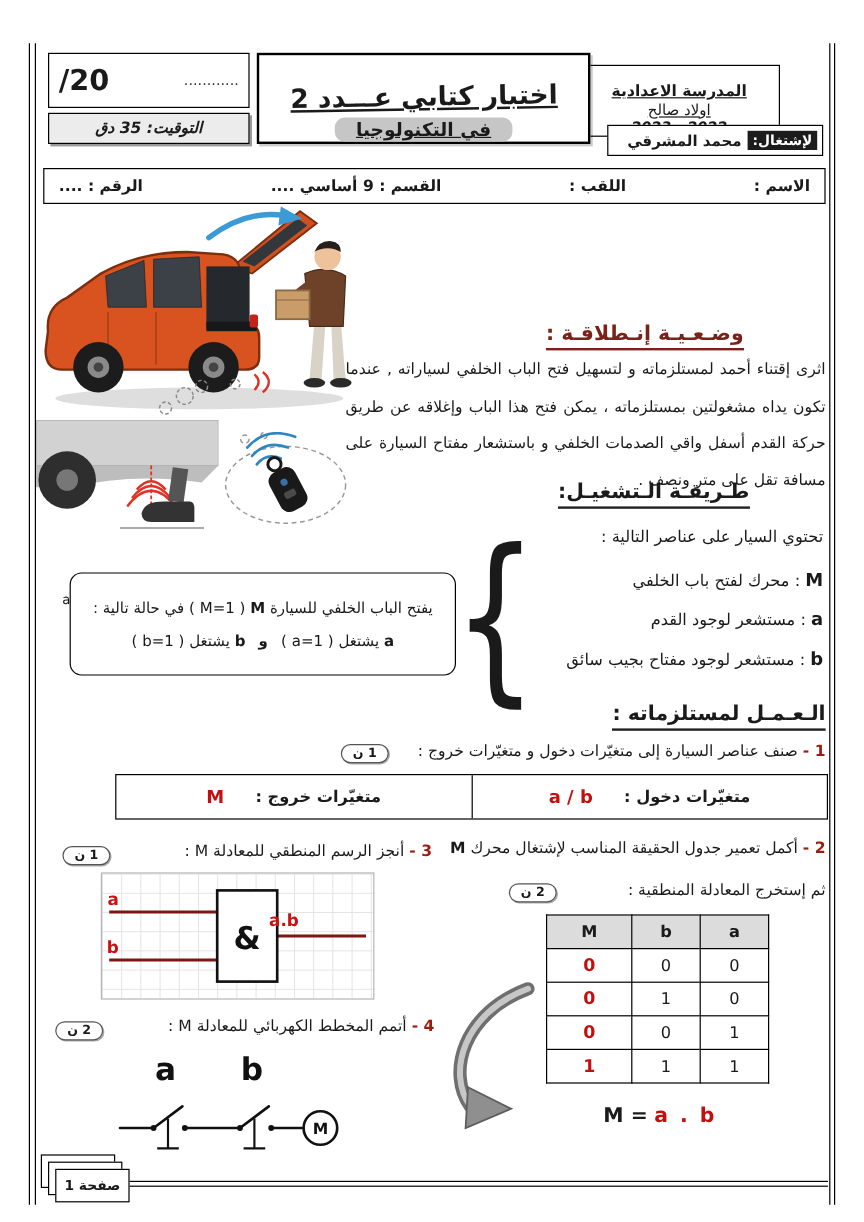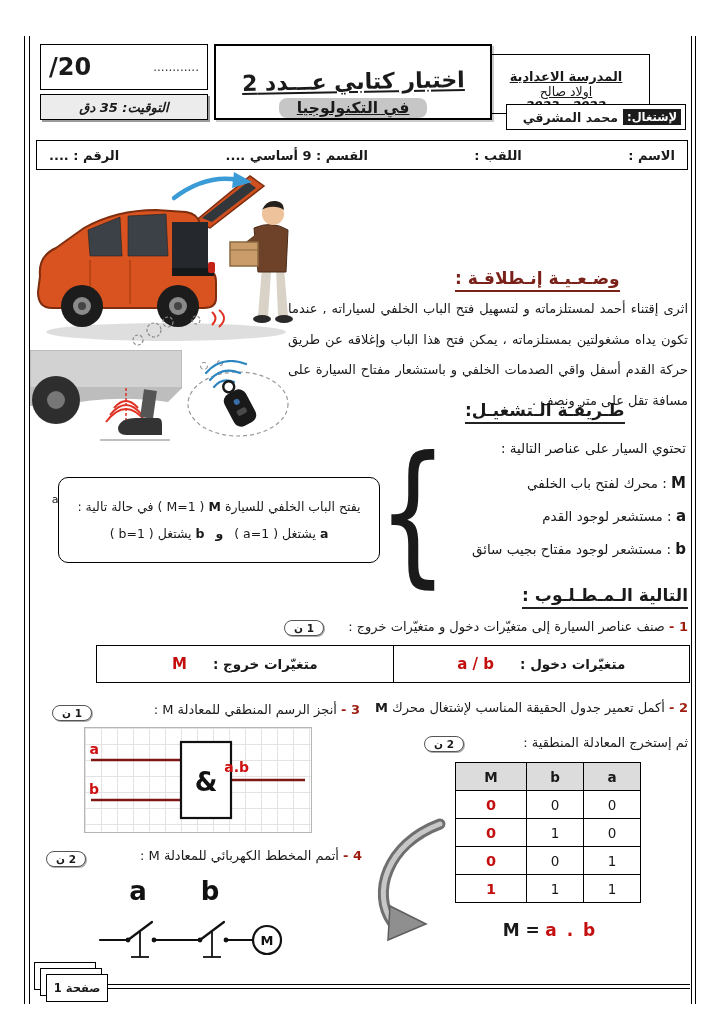--- a/index.html
+++ b/index.html
@@ -215,21 +215,21 @@
       <span>يشتغل</span>
       <span class="ltr">( a=1 )</span>
       <span class="b" style="margin:0 7px;">و</span>
       <span class="b">b</span>
       <span>يشتغل</span>
       <span class="ltr">( b=1 )</span>
     </div>
   </div>
 
   <div class="abs" style="left:458px;top:585px;width:230px;text-align:right;">
-    <span class="heading">التالية  الـمـطـلـوب :</span>
+    <span class="heading">الـعـمـل  لمستلزماته :</span>
   </div>
 
   <div class="abs qtext" style="left:334px;top:619px;width:354px;">
     <span class="qnum">1 -</span>
     <span>صنف عناصر السيارة إلى متغيّرات دخول و متغيّرات خروج :</span>
   </div>
   <span class="abs chip" style="left:284px;top:620px;">1 ن</span>
 
   <div class="abs bxs" style="left:96px;top:645px;width:594px;height:38px;display:flex;">
     <div class="center" style="flex:1;gap:26px;border-left:1.6px solid #000;">

